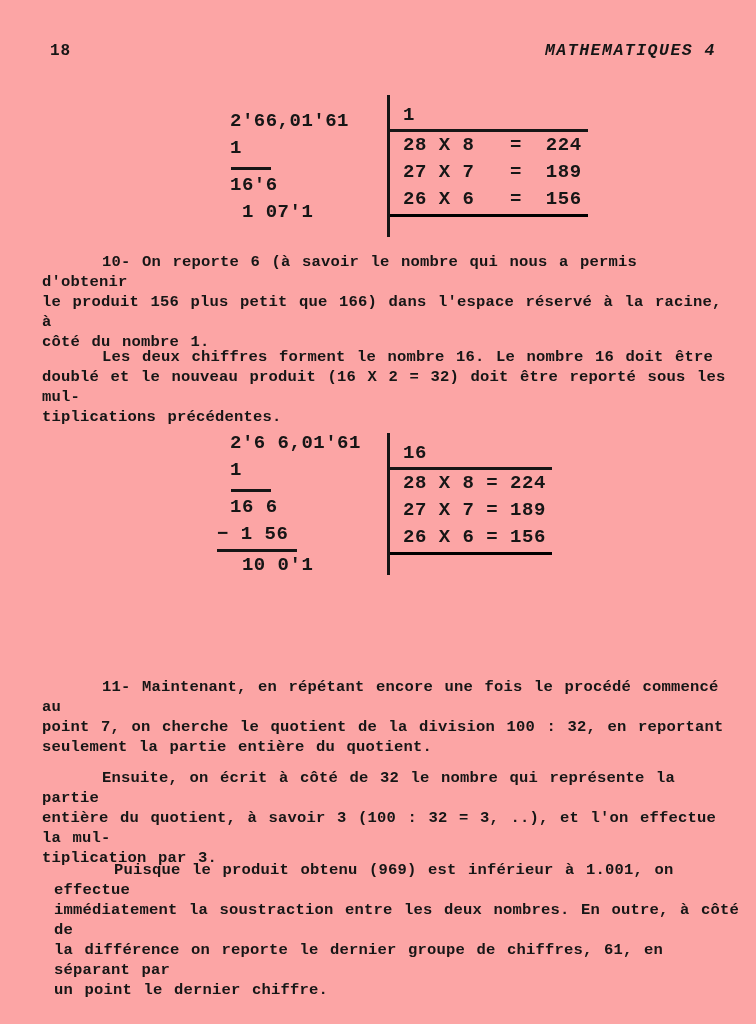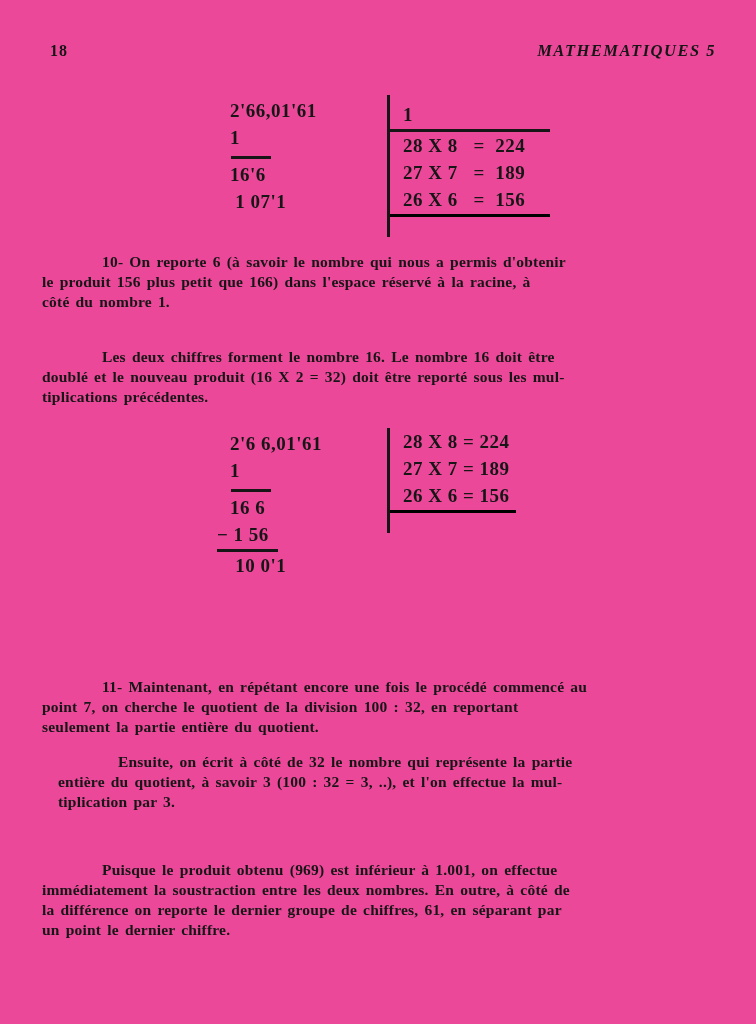--- a/index.html
+++ b/index.html
@@ -1,22 +1,22 @@
 <!DOCTYPE html>
 <html><head>
 <meta charset="utf-8">
 <style>
   * { margin:0; padding:0; box-sizing:border-box; }
   html,body { background:#ffffff; }
   .page {
     position:relative;
     width:756px; height:1024px;
-    background:#ec4899;
+    background:#fca5a5;
     color:#161616;
-    font-family:Liberation Serif, serif;
+    font-family:Liberation Mono, monospace;
     overflow:hidden;
   }
   
   .header {
     position:absolute; top:41px; left:50px; right:40px;
     display:flex; justify-content:space-between; align-items:baseline;
   }
   .page-num { font-weight:bold; font-size:16px; letter-spacing:1px; }
   .journal-title {
     font-weight:bold; font-style:italic; font-size:16.5px; letter-spacing:1.5px;
@@ -25,21 +25,21 @@
   .para {
     position:absolute; left:42px; width:690px;
     font-size:15.5px; font-weight:bold; line-height:20px;
     letter-spacing:0.2px; word-spacing:2px;
     text-indent:60px;
     white-space:pre-line;
   }
   
   .calc {
     position:absolute; left:215px;
-    display:flex; align-items:flex-start;
+    display:flex; align-items:center;
     font-size:19px; font-weight:bold;
     letter-spacing:0.5px;
   }
   .calc-left { width:172px; padding-left:15px; padding-top:2px; }
   .crow { line-height:27px; white-space:pre; }
   .crow .u {
     display:inline-block; margin-left:-13px;
     border-bottom:3px solid #161616;
     padding:0 9px 1px 0;
     white-space:pre;
@@ -62,21 +62,21 @@
   .mrow { line-height:27px; padding:0 6px 0 13px; white-space:pre; }
   .mrow.u2 { border-bottom:3px solid #000000; padding-bottom:1px; }
 </style>
 </head>
 <body>
 
 <div class="page">
 
   <div class="header">
     <span class="page-num">18</span>
-    <span class="journal-title">MATHEMATIQUES 5</span>
+    <span class="journal-title">MATHEMATIQUES 4</span>
   </div>
 
   <div class="calc" style="top:95px;">
     <div class="calc-left">
       <div class="crow">2'66,01'61</div>
       <div class="crow">1</div>
       <div class="short-rule"></div>
       <div class="crow">16'6</div>
       <div class="crow"> 1 07'1</div>
     </div>
@@ -99,33 +99,34 @@
   <div class="calc" style="top:428px;">
     <div class="calc-left">
       <div class="crow">2'6 6,01'61</div>
       <div class="crow">1</div>
       <div class="short-rule"></div>
       <div class="crow">16 6</div>
       <div class="crow"><span class="u">− 1 56</span></div>
       <div class="crow"> 10 0'1</div>
     </div>
     <div class="calc-right">
+      <div class="quot">16</div>
       <div class="mrow">28 X 8 = 224</div>
       <div class="mrow">27 X 7 = 189</div>
       <div class="mrow u2">26 X 6 = 156</div>
     </div>
   </div>
 
 
   <p class="para" style="top:677px;">11- Maintenant, en répétant encore une fois le procédé commencé au
 point 7, on cherche le quotient de la division 100 : 32, en reportant
 seulement la partie entière du quotient.</p>
 
-  <p class="para" style="top:752px;margin-left:16px;">Ensuite, on écrit à côté de 32 le nombre qui représente la partie
+  <p class="para" style="top:768px;">Ensuite, on écrit à côté de 32 le nombre qui représente la partie
 entière du quotient, à savoir 3 (100 : 32 = 3, ..), et l'on effectue la mul-
 tiplication par 3.</p>
 
-  <p class="para" style="top:860px;">Puisque le produit obtenu (969) est inférieur à 1.001, on effectue
+  <p class="para" style="top:860px;margin-left:12px;">Puisque le produit obtenu (969) est inférieur à 1.001, on effectue
 immédiatement la soustraction entre les deux nombres. En outre, à côté de
 la différence on reporte le dernier groupe de chiffres, 61, en séparant par
 un point le dernier chiffre.</p>
 
 </div>
 
 </body></html>

